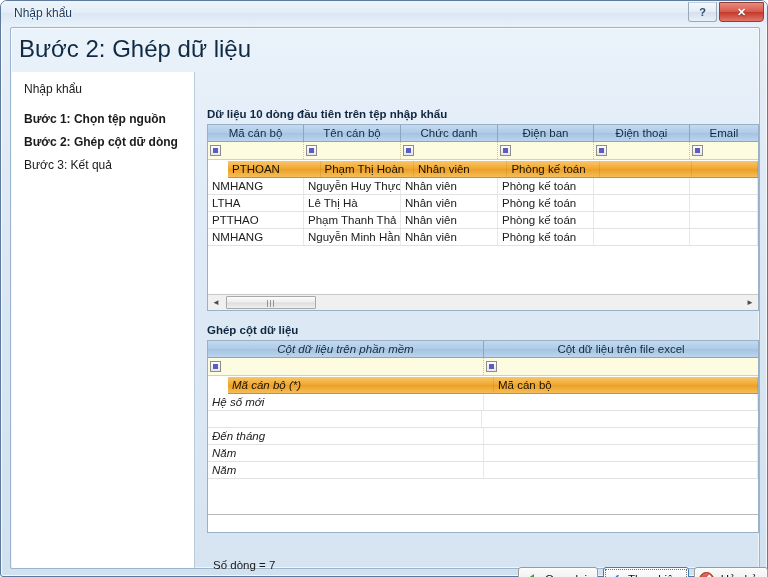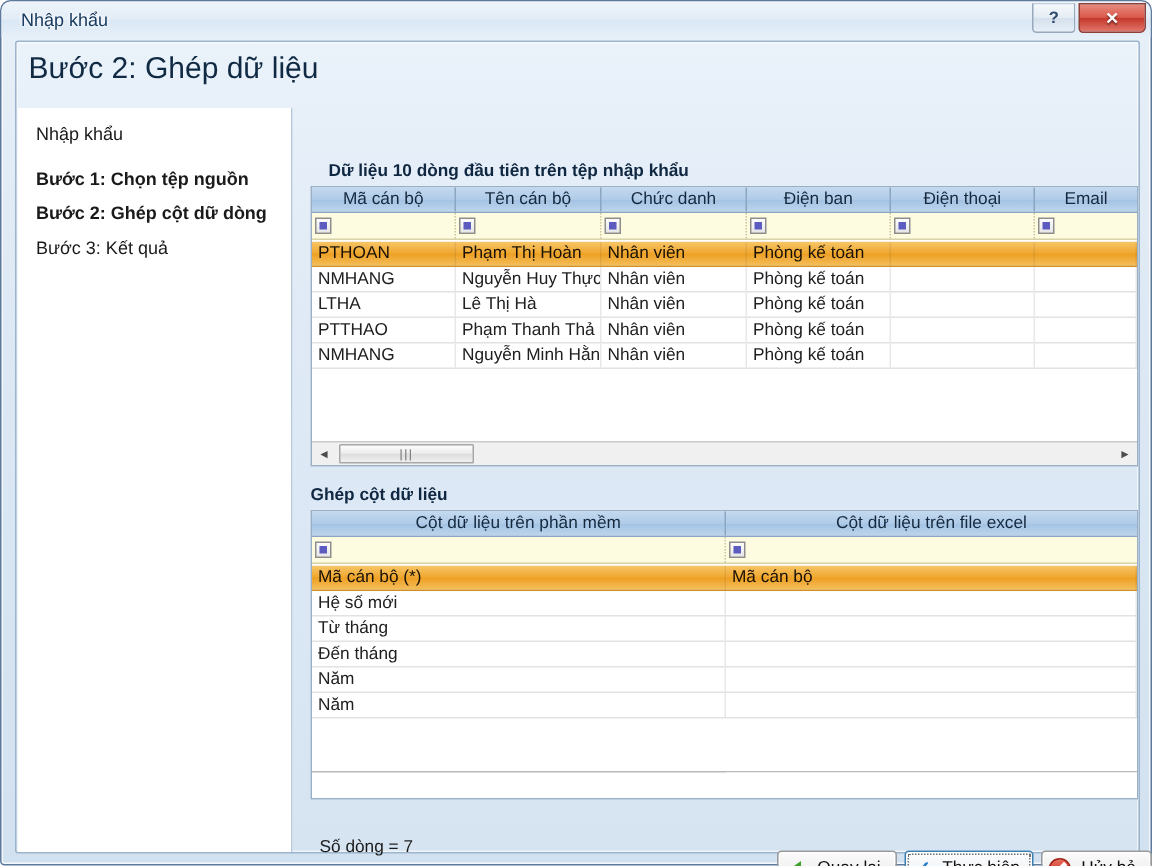--- a/index.html
+++ b/index.html
@@ -77,21 +77,21 @@
     box-sizing: border-box;
     background: linear-gradient(to bottom, #eaf2fa 0%, #dfeaf6 35%, #d6e4f2 100%);
     border: 1px solid #9cb4cc;
     border-radius: 2px;
     box-shadow: inset 0 0 0 1px rgba(255,255,255,0.6);
   }
 
   #page-title {
     position: absolute;
     left: 8px; top: 7px;
-    font-size: 20px;
+    font-size: 24px;
     color: #102a44;
     white-space: nowrap;
   }
 
   
   #sidebar {
     position: absolute;
     left: 1px; top: 44px;
     width: 183px; height: 496px;
     box-sizing: border-box;
@@ -117,21 +117,21 @@
     width: 564px; height: 496px;
   }
 
   .section-label {
     position: absolute;
     font-weight: bold;
     font-size: 11.5px;
     color: #0f2740;
     white-space: nowrap;
   }
-  #label-top { left: 12px; top: 36px; margin-left: 12px; }
+  #label-top { left: 12px; top: 36px; }
   #label-bottom { left: 12px; top: 252px; }
 
   
   .grid-box {
     position: absolute;
     box-sizing: border-box;
     background: #ffffff;
     border: 1px solid #9ab0c6;
   }
   #grid-top { left: 12px; top: 52px; width: 552px; height: 187px; }
@@ -198,20 +198,21 @@
   }
   .grow {
     display: flex;
     height: 17px;
     box-sizing: border-box;
     border-bottom: 1px solid #e2e2e2;
   }
   .grow.sel {
     background: linear-gradient(to bottom, #f7c669 0%, #f0a830 48%, #eda024 52%, #f5bd5a 100%);
     border-bottom: 1px solid #d08f1e;
+    margin-left: 20px;
   }
   .grow .cell {
     box-sizing: border-box;
     border-right: 1px solid #e8e8e8;
     padding-left: 4px;
     font-size: 11.5px;
     color: #202020;
     line-height: 16px;
     overflow: hidden;
     white-space: nowrap;
@@ -223,21 +224,21 @@
 
   
   .c0 { width: 96px; }
   .c1 { width: 97px; }
   .c2 { width: 97px; }
   .c3 { width: 96px; }
   .c4 { width: 96px; }
   .c5 { width: 68px; }
 
   
-  .m0 { width: 276px; }
+  .m0 { width: 276px; font-style: italic; }
   .m1 { width: 274px; }
 
   
   #hscroll {
     position: absolute;
     left: 0; bottom: 0;
     width: 100%; height: 16px;
     box-sizing: border-box;
     background: #f0f0f0;
     border-top: 1px solid #c9c9c9;
@@ -489,21 +490,20 @@
         <div class="grows" id="map-rows">
             <div class="grow sel">
               <div class="cell m0">Mã cán bộ (*)</div>
               <div class="cell m1">Mã cán bộ</div>
             </div>
             <div class="grow">
               <div class="cell m0">Hệ số mới</div>
               <div class="cell m1"></div>
             </div>
             <div class="grow">
-              <div class="cell m0">Từ tháng</div>
               <div class="cell m1"></div>
             </div>
             <div class="grow">
               <div class="cell m0">Đến tháng</div>
               <div class="cell m1"></div>
             </div>
             <div class="grow">
               <div class="cell m0">Năm</div>
               <div class="cell m1"></div>
             </div>

